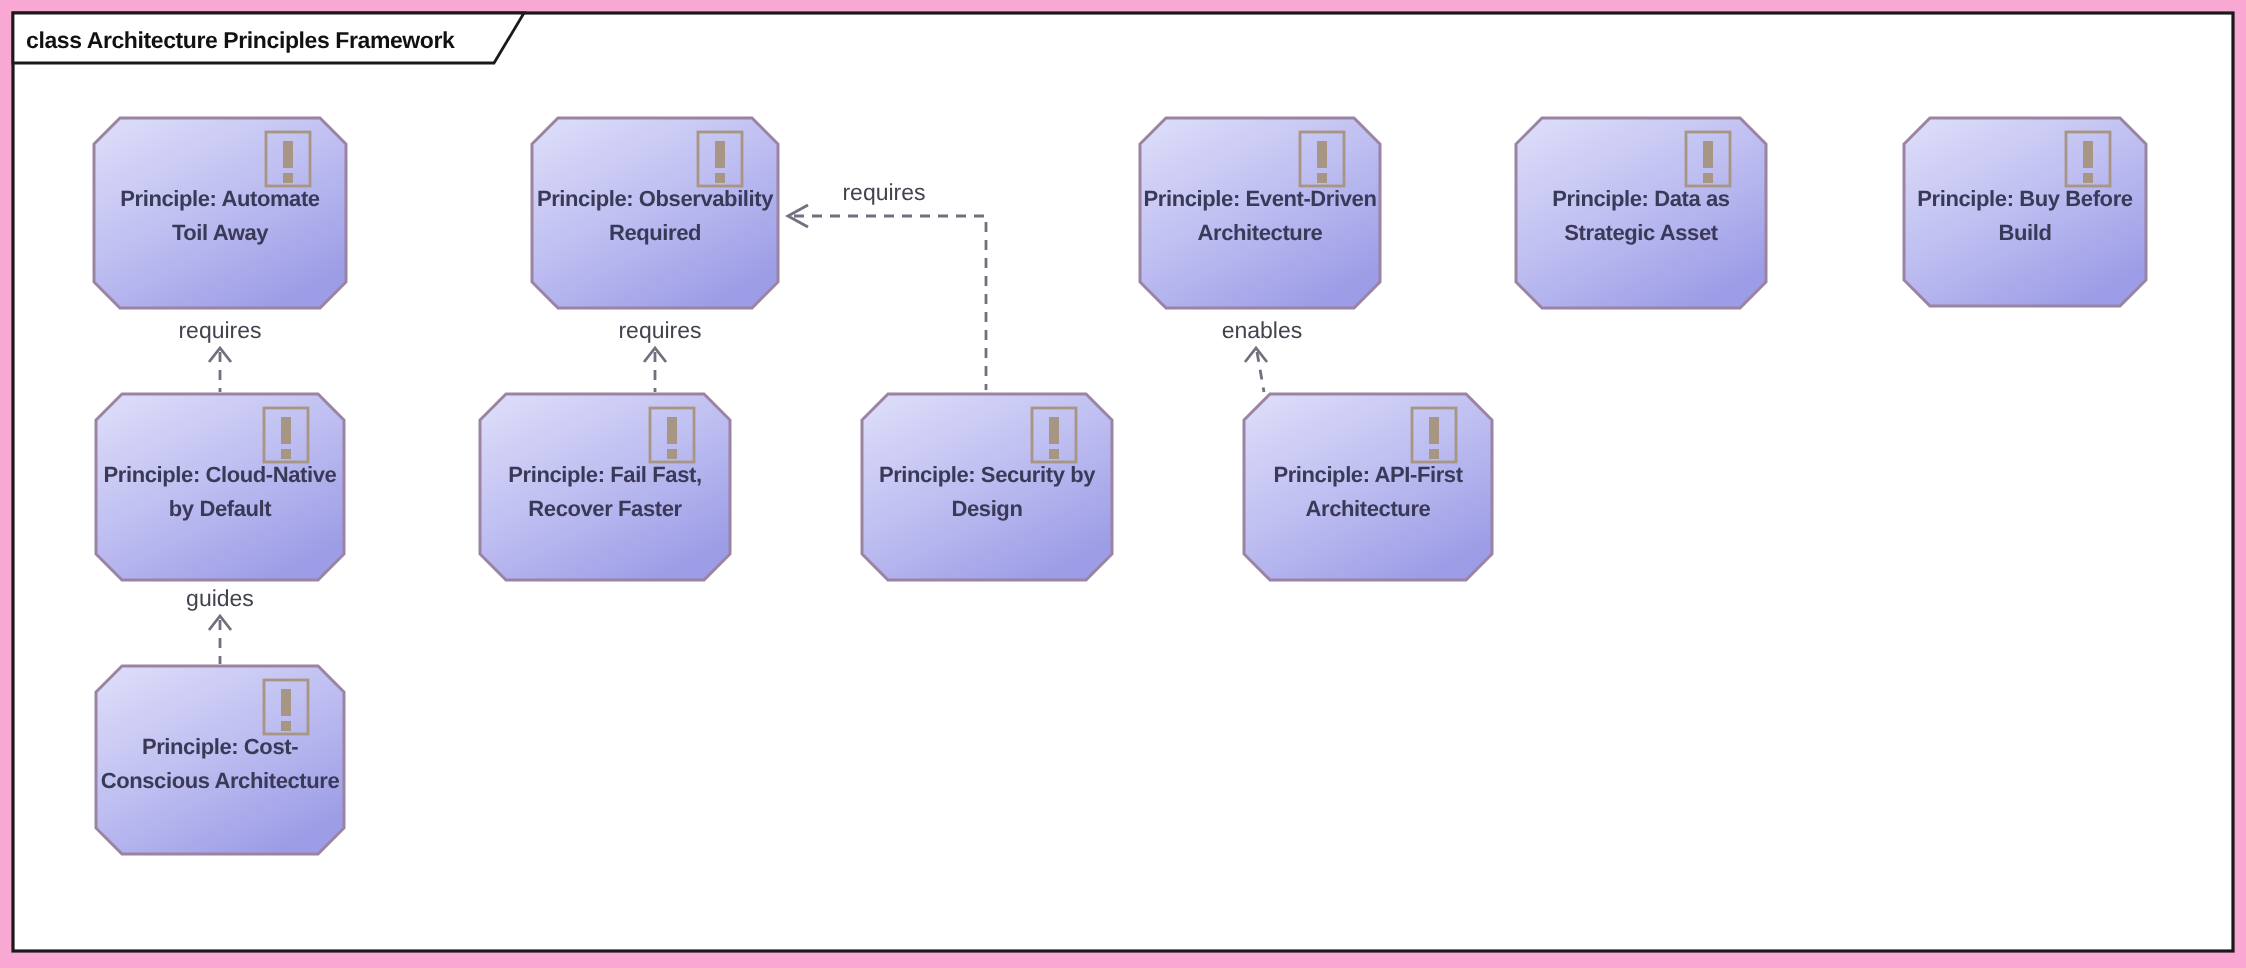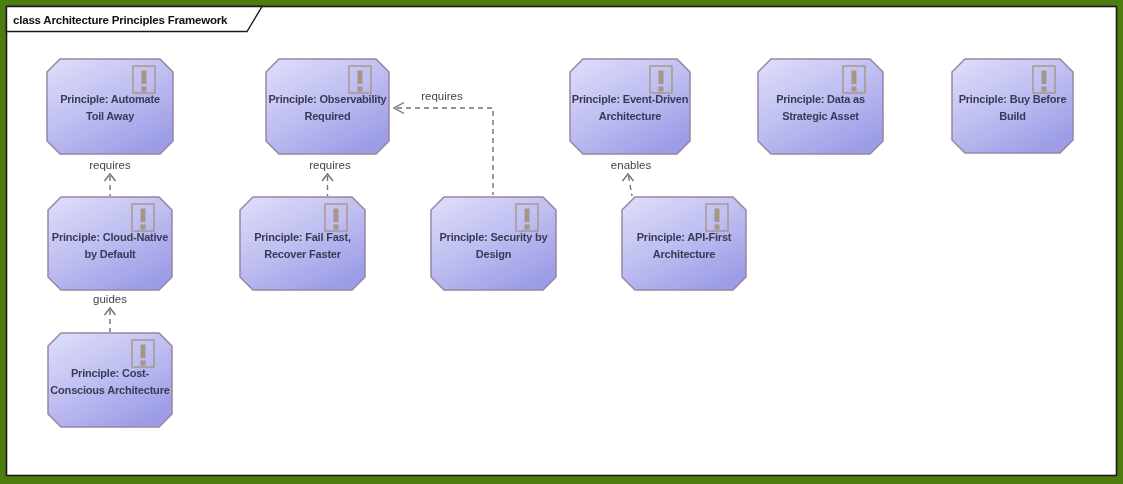--- a/index.html
+++ b/index.html
@@ -1,16 +1,16 @@
 <!DOCTYPE html>
 <html><head>
 <meta charset="utf-8">
 <style>
   html,body { margin:0; padding:0; background:#ffffff; }
-  .canvas { position:relative; width:1123px; height:484px; background:#4d7c0f;
+  .canvas { position:relative; width:1123px; height:484px; background:#f9a8d4;
             font-family:"Liberation Sans", sans-serif; }
   svg text { font-family:"Liberation Sans", sans-serif; }
   .frame   { fill:#ffffff; stroke:#1a1a1a; stroke-width:1.6; }
   .tab     { fill:#ffffff; stroke:#1a1a1a; stroke-width:1.4; }
   .tabtext { font-size:11.5px; font-weight:700; fill:#111111; letter-spacing:-0.2px; }
   .node    { fill:url(#nodeGrad); stroke:#9a84a2; stroke-width:1.5; }
   .nl      { font-size:11px; font-weight:700; fill:#3a3a58; text-anchor:middle; letter-spacing:-0.2px; }
   .cl      { font-size:11.5px; fill:#43434f; text-anchor:middle; }
   .cline   { stroke:#70707e; stroke-width:1.4; stroke-dasharray:5 4; fill:none; }
   .carrow  { stroke:#70707e; stroke-width:1.4; fill:none; }

